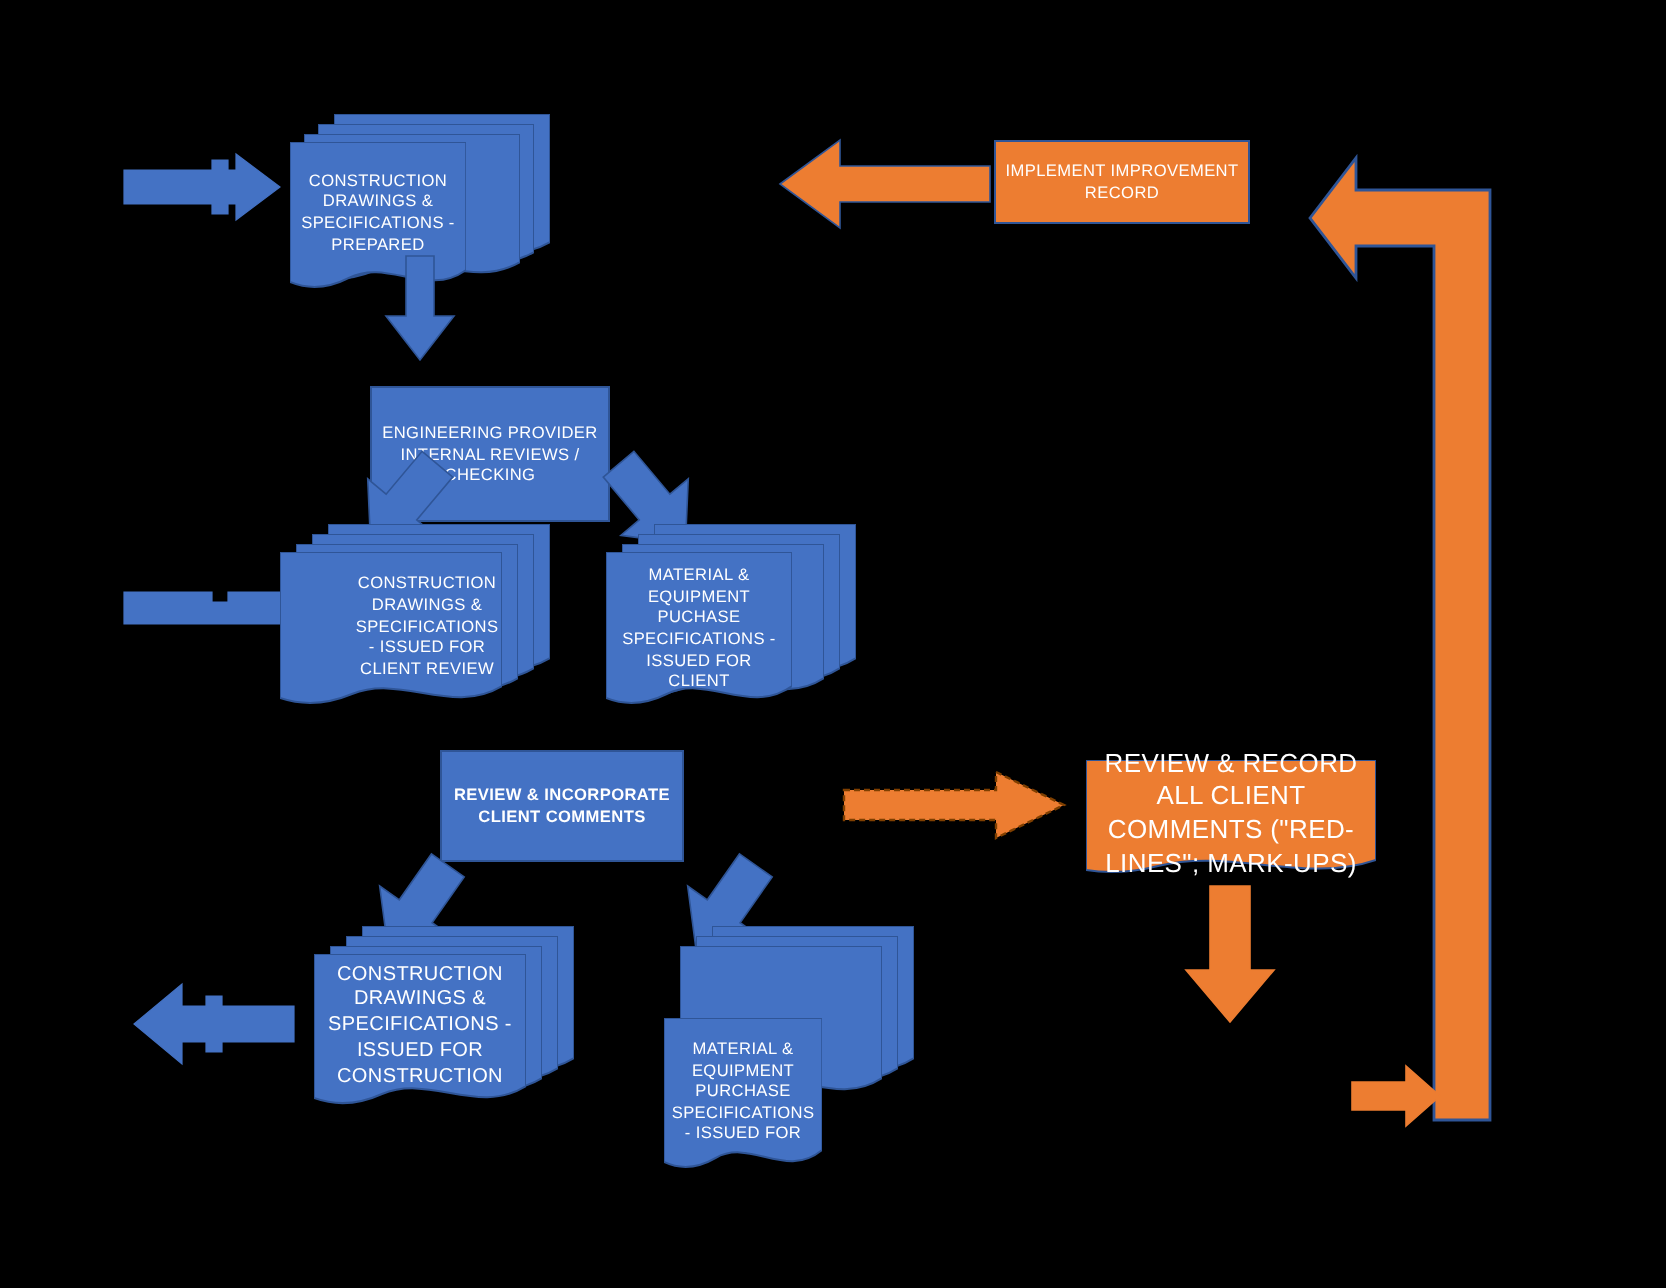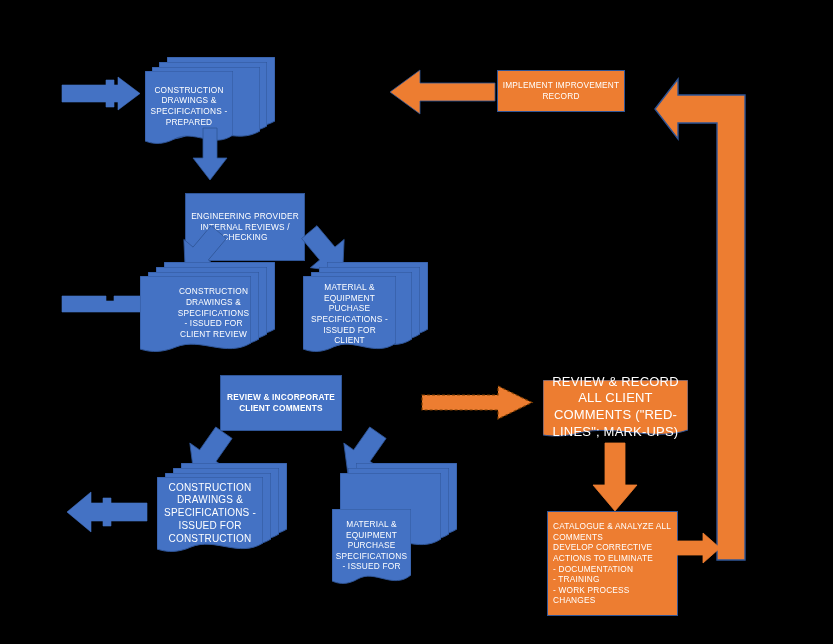--- a/index.html
+++ b/index.html
@@ -179,28 +179,20 @@
     </svg>
     <div class="txt" style="font-size:13px;padding-bottom:10px;">REVIEW &amp; RECORD ALL CLIENT COMMENTS ("RED-LINES"; MARK-UPS)</div>
   </div>
 
   <div class="shape arrow" style="left:593px;top:443px;width:44px;height:68px;">
     <svg viewBox="0 0 44 68" preserveAspectRatio="none">
       <path d="M12,0 L32,0 L32,42 L44,42 L22,68 L0,42 L12,42 Z" fill="#ED7D31" stroke="#ED7D31" stroke-width="0.8"></path>
     </svg>
   </div>
 
-  <div class="shape procbox orange" style="left:547px;top:511px;width:131px;height:105px;">
-    <div class="txt left" style="font-size:8.3px;padding:5px 5px;">CATALOGUE &amp; ANALYZE ALL COMMENTS
-DEVELOP CORRECTIVE
-ACTIONS TO ELIMINATE
-- DOCUMENTATION
-- TRAINING
--  WORK PROCESS CHANGES</div>
-  </div>
 
   <div class="shape arrow" style="left:676px;top:533px;width:44px;height:30px;">
     <svg viewBox="0 0 44 30" preserveAspectRatio="none">
       <path d="M0,8 L27,8 L27,0 L44,15 L27,30 L27,22 L0,22 Z" fill="#ED7D31" stroke="#ED7D31" stroke-width="0.8"></path>
     </svg>
   </div>
 
   <div class="shape arrow" style="left:183px;top:428px;width:52px;height:52px;">
     <svg viewBox="0 0 52 52" preserveAspectRatio="none">
       <g transform="rotate(35 26 26)">

